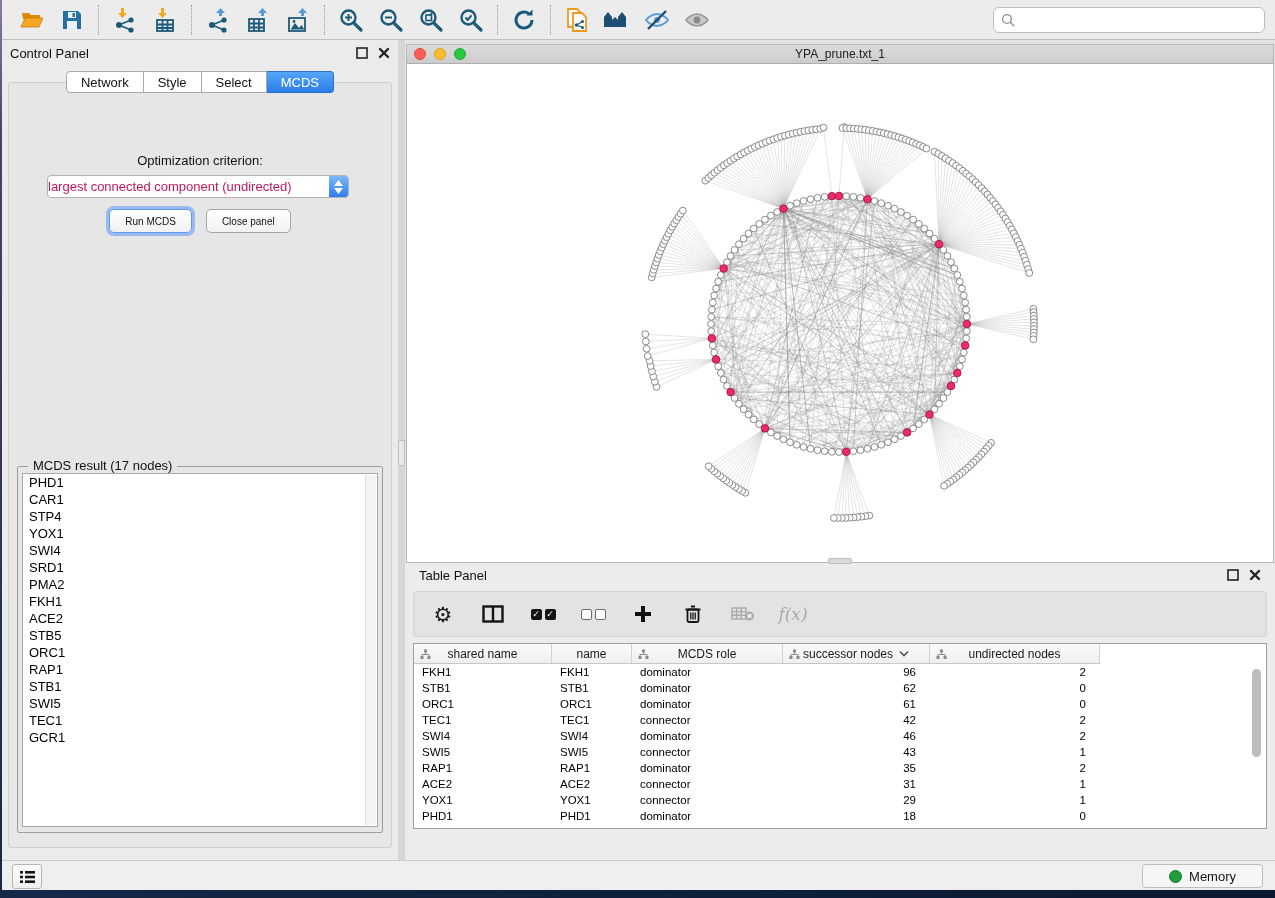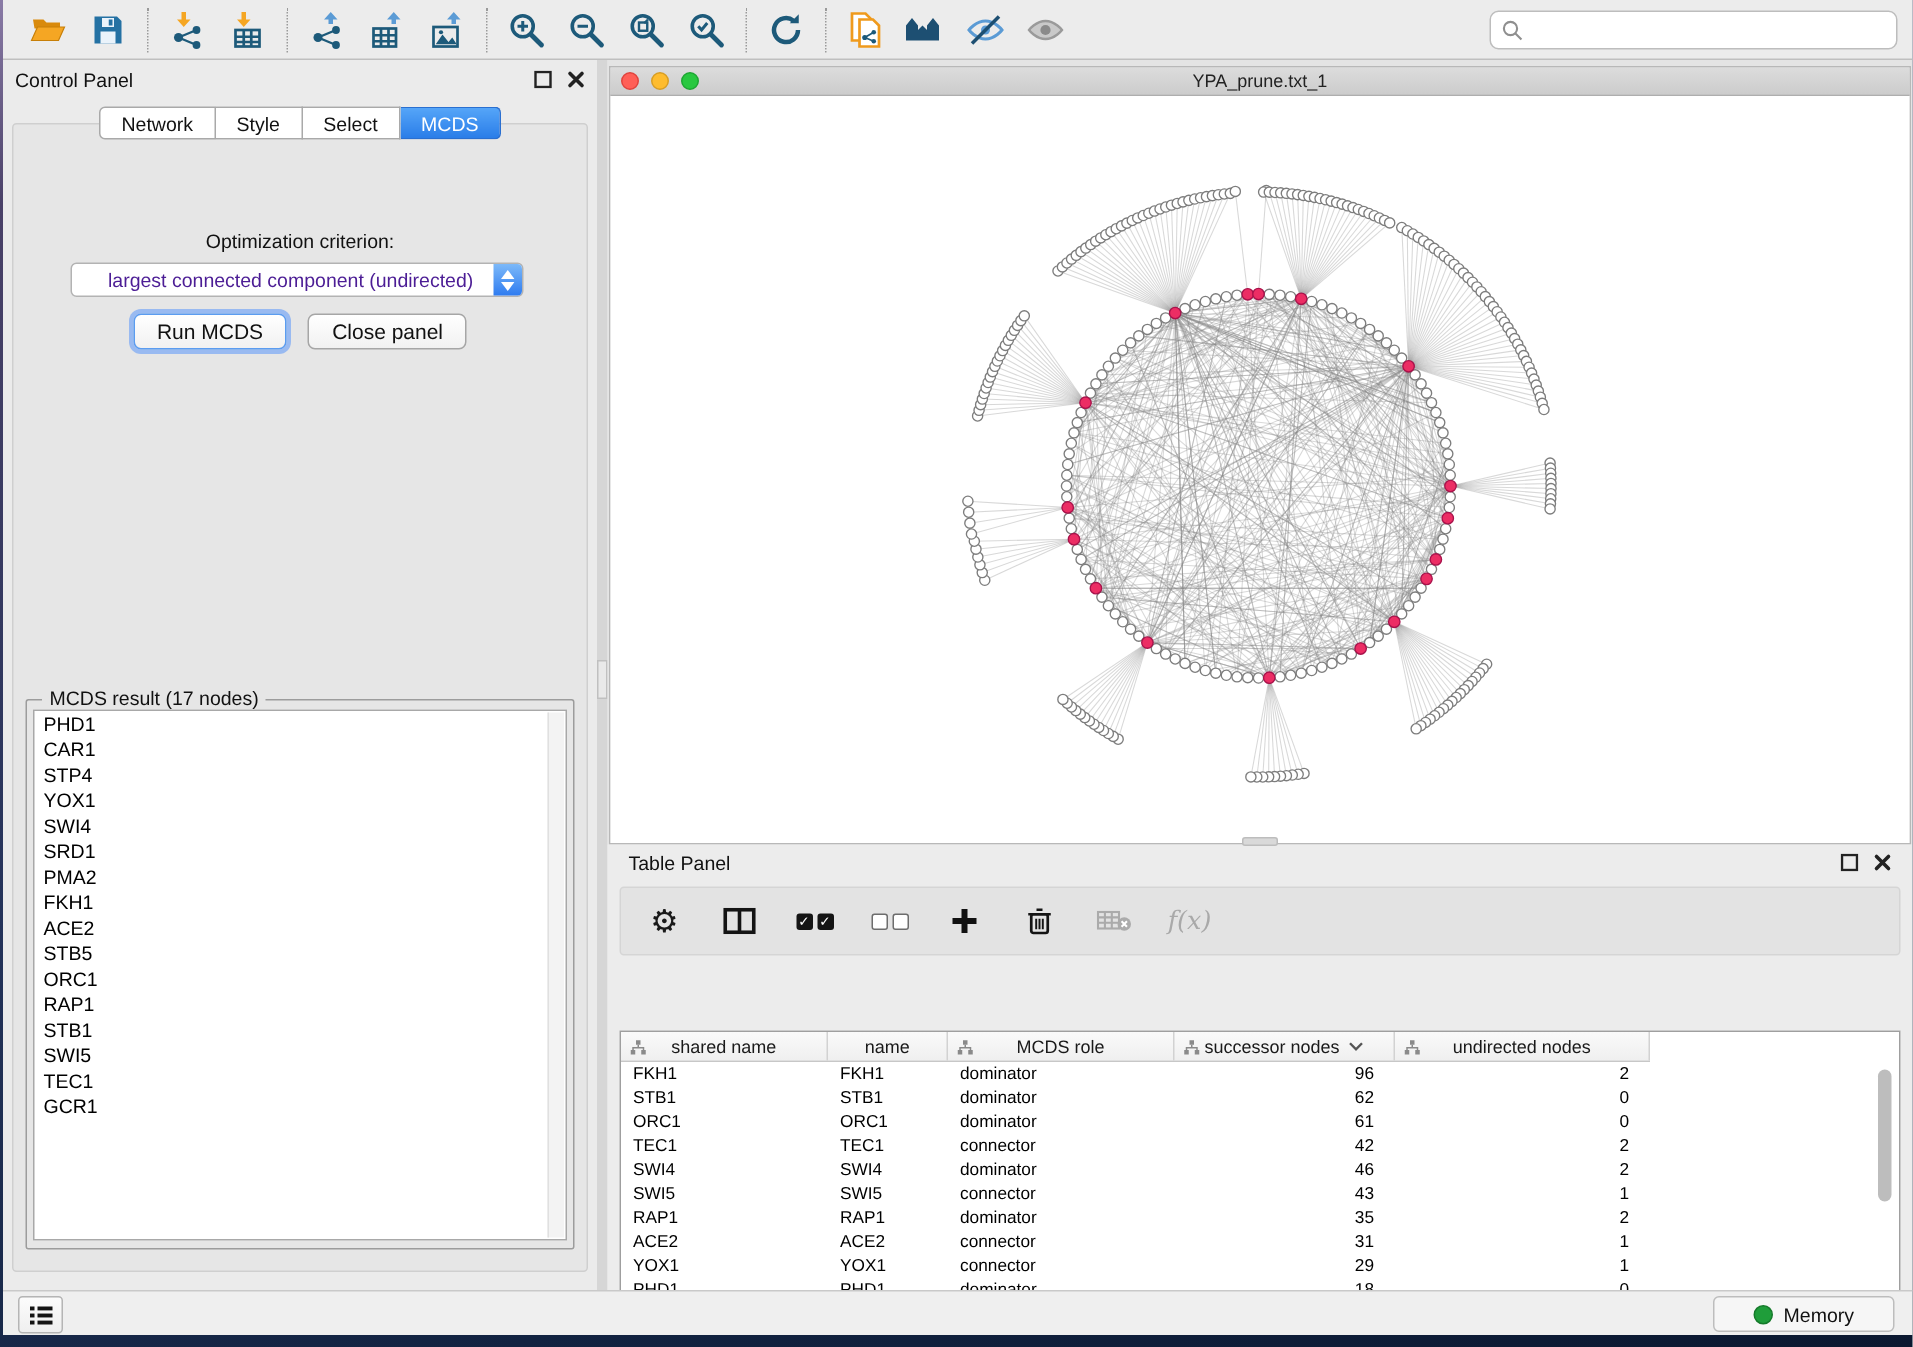--- a/index.html
+++ b/index.html
@@ -31,26 +31,26 @@
   .seg .tab { height:22px; padding:0 14px; display:flex; align-items:center; font-size:13px; color:#111;
     background:#fff; border:1px solid #a9a9a9; border-left:none; cursor:pointer; }
   .seg .tab:first-child { border-left:1px solid #a9a9a9; border-radius:4px 0 0 4px; }
   .seg .tab:last-child { border-radius:0 4px 4px 0; }
   .seg .tab.active { background:linear-gradient(#55a5f8,#2a7de8); border-color:#2a6fd0; color:#fff; }
   .cp-content { position:absolute; left:6px; right:6px; top:42px; bottom:12px; background:#e6e6e6;
     border:1px solid #cfcfcf; border-radius:3px; }
   .opt-label { position:absolute; top:70px; left:0; right:0; text-align:center; font-size:13px; color:#111; }
   .dropdown { position:absolute; top:92px; left:38px; right:42px; height:23px; background:#fff;
     border:1px solid #b3b3b3; border-radius:4px; display:flex; align-items:center; cursor:pointer; }
-  .dropdown .dd-text { flex:1; font-size:13px; color:#4c1d95; padding-left:24px; white-space:nowrap; overflow:hidden; }
+  .dropdown .dd-text { flex:1; font-size:13px; color:#be185d; padding-left:0; white-space:nowrap; overflow:hidden; }
   .dd-stepper { width:19px; height:21px; border-radius:0 3px 3px 0; background:linear-gradient(#7cb9f9,#2f7cf0);
     display:flex; flex-direction:column; align-items:center; justify-content:center; gap:2px; }
   .btn-row { position:absolute; top:126px; left:0; right:0; display:flex; justify-content:center; gap:14px; }
   .push-btn { height:24px; padding:0 15px; background:linear-gradient(#ffffff,#f1f1f1); border:1px solid #a6a6a6;
-    border-radius:5px; font-size:14px; color:#111; font-family:"Liberation Sans",sans-serif; cursor:pointer; }
+    border-radius:5px; font-size:10px; color:#111; font-family:"Liberation Sans",sans-serif; cursor:pointer; }
   .push-btn.focused { border-color:#5b9cf0; box-shadow:0 0 0 3px rgba(90,150,250,.55); }
   .groupbox { position:absolute; left:8px; right:8px; top:383px; bottom:14px; border:1px solid #9c9c9c; border-radius:2px; }
   .groupbox .legend { position:absolute; top:-9px; left:10px; background:#e6e6e6; padding:0 5px; font-size:13px; color:#111; }
   .mcds-list { position:absolute; left:4px; right:4px; top:6px; bottom:5px; background:#fff; border:1px solid #a8a8a8; overflow:hidden; }
   .mcds-list .track { position:absolute; top:1px; bottom:1px; right:1px; width:11px; background:#f3f3f3; border-left:1px solid #e0e0e0; }
   .mcds-item { font-size:13px; color:#000; line-height:17px; padding-left:6px; }
 
   
   .vsplit { position:absolute; left:396px; top:40px; width:7px; bottom:30px; background:#d6d6d6; cursor:col-resize; }
   .vsplit .grip { position:absolute; top:400px; left:0; width:7px; height:26px; background:#e9e9e9; border:1px solid #c0c0c0; }
@@ -74,21 +74,21 @@
   .tp-toolbar { position:absolute; left:8px; right:8px; top:28px; height:46px; background:#e3e3e3; border:1px solid #d5d5d5;
     border-radius:3px; display:flex; align-items:center; gap:20px; padding:0 14px; }
   .tp-tool { width:30px; height:32px; display:flex; align-items:center; justify-content:center; cursor:pointer; }
   .gear-glyph { font-size:21px; color:#1a1a1a; line-height:1; }
   .fx-glyph { font-family:"DejaVu Serif", serif; font-style:italic; font-size:17px; color:#a9a9a9; }
   .cbpair { display:flex; gap:3px; }
   .cb { width:11px; height:11px; border-radius:2px; }
   .cb.checked { background:#141414; color:#fff; font-size:9px; line-height:11px; text-align:center; }
   .cb.empty { border:1.5px solid #6d6d6d; background:#fff; }
 
-  .tbl-wrap { position:absolute; left:8px; right:8px; top:80px; height:186px; background:#fff; border:1px solid #9f9f9f; overflow:hidden;margin-top:44px; }
+  .tbl-wrap { position:absolute; left:8px; right:8px; top:80px; height:186px; background:#fff; border:1px solid #9f9f9f; overflow:hidden; }
   .tbl-header { position:absolute; left:0; top:0; height:20px; display:flex; background:linear-gradient(#fafafa,#efefef); border-bottom:1px solid #c7c7c7; }
   .th { position:relative; display:flex; align-items:center; justify-content:center; font-size:12px; color:#1a1a1a;
     border-right:1px solid #d2d2d2; cursor:pointer; }
   .th .tree-ic { position:absolute; left:6px; top:5px; }
   .tbl-body { position:absolute; left:0; right:0; top:20px; bottom:0; }
   .tr { display:flex; height:16px; align-items:center; cursor:default; }
   .td { font-size:11.5px; color:#000; white-space:nowrap; overflow:hidden; }
   .td.left { padding-left:8px; text-align:left; }
   .td.right { text-align:right; }
   .tbl-scroll { position:absolute; right:5px; top:25px; width:9px; height:88px; background:#bdbdbd; border-radius:5px; }

